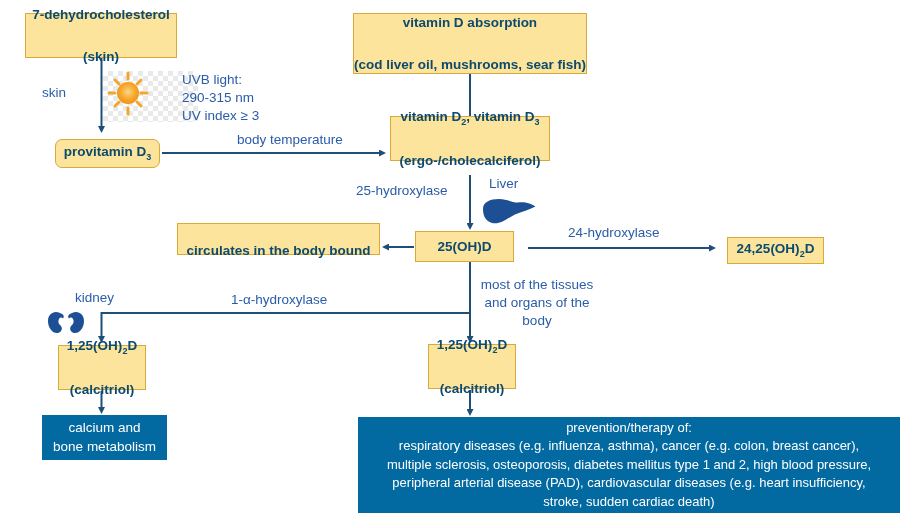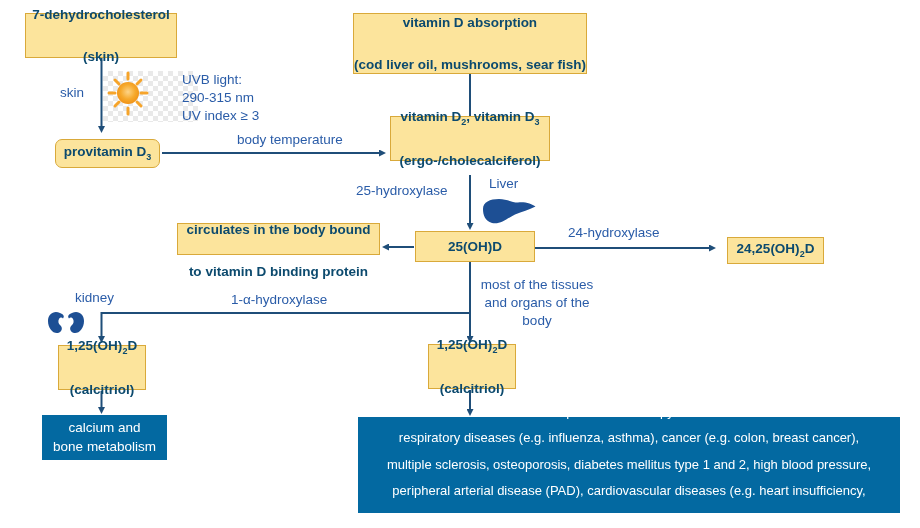--- a/index.html
+++ b/index.html
@@ -41,21 +41,21 @@
   .lbl.center { text-align:center; }
   sub { font-size:9px; }
   #arrows { position:absolute; left:0; top:0; pointer-events:none; }
   .checker {
     position:absolute;
     background-color:#ffffff;
     background-image:conic-gradient(#e9e9e9 25%, rgba(0,0,0,0) 0 50%, #e9e9e9 0 75%, rgba(0,0,0,0) 0);
     background-size:10px 10px;
   }
   .icon { position:absolute; }
-  #prevention-box { font-size:13px; line-height:18.6px;gap:8px; }
+  #prevention-box { font-size:13px; line-height:18.6px; }
 </style>
 </head>
 <body>
 
 <div id="canvas">
 
   <div class="checker" style="left:103px; top:71px; width:95px; height:51px;"></div>
 
   <svg id="arrows" width="920" height="528" viewBox="0 0 920 528">
     <defs>
@@ -119,27 +119,26 @@
 
   <div class="ybox" style="left:55px; top:139px; width:105px; height:29px;border-radius:7px;">
     <div class="title"><span>provitamin D</span><sub>3</sub></div>
   </div>
 
   <div class="ybox" style="left:390px; top:116px; width:160px; height:45px;">
     <div class="title"><span>vitamin D</span><sub>2</sub><span>, vitamin D</span><sub>3</sub></div>
     <div class="subtitle">(ergo-/cholecalciferol)</div>
   </div>
 
-  <div class="ybox" style="left:415px; top:231px; width:120px; height:31px;">
+  <div class="ybox" style="left:415px; top:231px; width:99px; height:31px;">
     <div class="title">25(OH)D</div>
   </div>
 
   <div class="ybox" style="left:177px; top:223px; width:203px; height:32px;">
     <div class="subtitle">circulates in the body bound</div>
-    <div class="subtitle"><span>to </span><b>vitamin D binding protein</b></div>
   </div>
 
   <div class="ybox" style="left:727px; top:237px; width:97px; height:27px;">
     <div class="title"><span>24,25(OH)</span><sub>2</sub><span>D</span></div>
   </div>
 
   <div class="ybox" style="left:58px; top:345px; width:88px; height:45px;">
     <div class="title"><span>1,25(OH)</span><sub>2</sub><span>D</span></div>
     <div class="subtitle">(calcitriol)</div>
   </div>
@@ -155,21 +154,21 @@
   </div>
 
   <div class="bbox" id="prevention-box" style="left:358px; top:417px; width:542px; height:96px;">
     <div class="ln">prevention/therapy of:</div>
     <div class="ln">respiratory diseases (e.g. influenza, asthma), cancer (e.g. colon, breast cancer),</div>
     <div class="ln">multiple sclerosis, osteoporosis, diabetes mellitus type 1 and 2, high blood pressure,</div>
     <div class="ln">peripheral arterial disease (PAD), cardiovascular diseases (e.g. heart insufficiency,</div>
     <div class="ln">stroke, sudden cardiac death)</div>
   </div>
 
-  <div class="lbl" style="left:60px; top:84px;text-align:right;">skin</div>
+  <div class="lbl" style="left:42px; top:84px;text-align:right;">skin</div>
 
   <div class="lbl" style="left:162px; top:71px;margin-left:20px;">
     <div>UVB light:</div>
     <div>290-315 nm</div>
     <div>UV index ≥ 3</div>
   </div>
 
   <div class="lbl" style="left:237px; top:131px;">body temperature</div>
 
   <div class="lbl" style="left:356px; top:182px;">25-hydroxylase</div>

